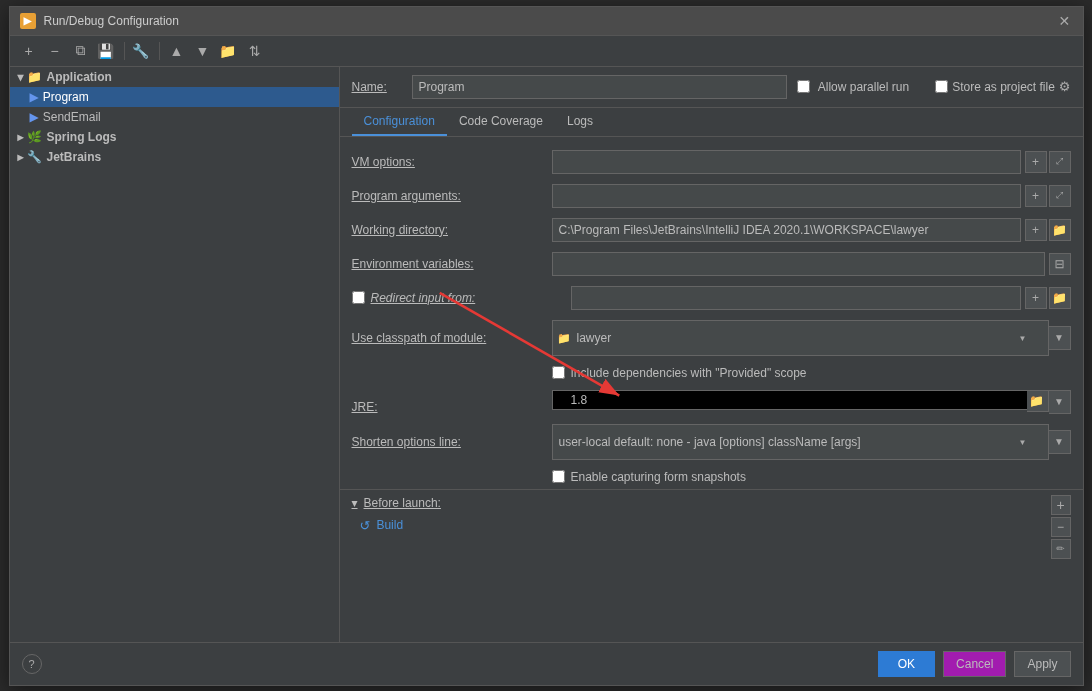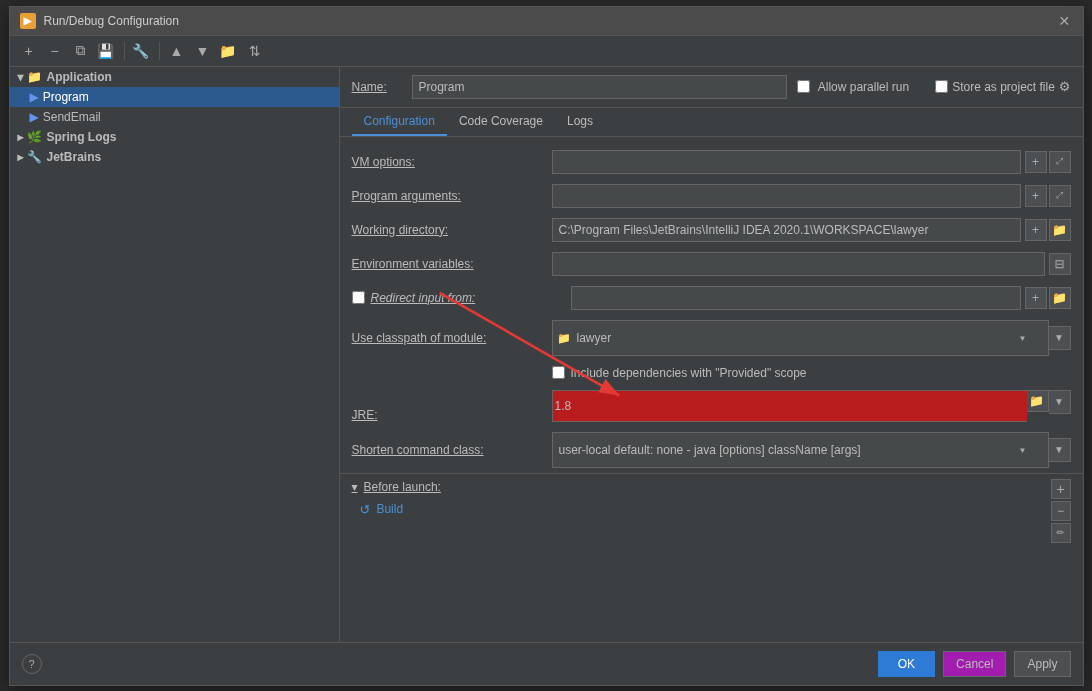--- a/index.html
+++ b/index.html
@@ -346,27 +346,27 @@
       display: flex;
       align-items: flex-end;
       padding: 5px 12px;
     }
     .jre-select-wrapper {
       flex: 1;
       display: flex;
     }
     .jre-input {
       flex: 1;
-      background: #b91c1c;
+      background: #000000;
       border: 1px solid #656565;
       border-right: none;
       color: #bbb;
-      padding: 2px 2px;
-      font-size: 12px;
-      height: 32px;
+      padding: 2px 18px;
+      font-size: 12px;
+      height: 20px;
     }
     .before-launch-section {
       position: relative;
     }
   </style>
 </head>
 <body>
 
 <div class="dialog">
 
@@ -541,29 +541,33 @@
           <div class="jre-row">
             <span class="form-label">JRE:</span>
             <div class="jre-select-wrapper">
               <input class="jre-input" type="text" value="1.8" style="">
               <button class="action-btn" style="border-left:none;">📁</button>
               <div class="select-arrow-btn" style="border-left:none;">▼</div>
             </div>
           </div>
 
           <div class="form-row">
-            <span class="form-label">Shorten command class:</span>
+            <span class="form-label">Shorten options line:</span>
             <div class="select-wrapper">
               <select class="dropdown-select" style="width:100%;">
                 <option>user-local default: none - java [options] className [args]</option>
               </select>
             </div>
             <div class="select-arrow-btn">▼</div>
           </div>
 
+          <div class="checkbox-row">
+            <input type="checkbox" style="">
+            <span>Enable capturing form snapshots</span>
+          </div>
 
           <div class="before-launch-section">
             <div class="before-launch">
               <div class="before-launch-header">
                 <span>▾</span>
                 <span>Before launch:</span>
               </div>
               <div class="build-item">
                 <span class="build-icon">↺</span>
                 <span>Build</span>

